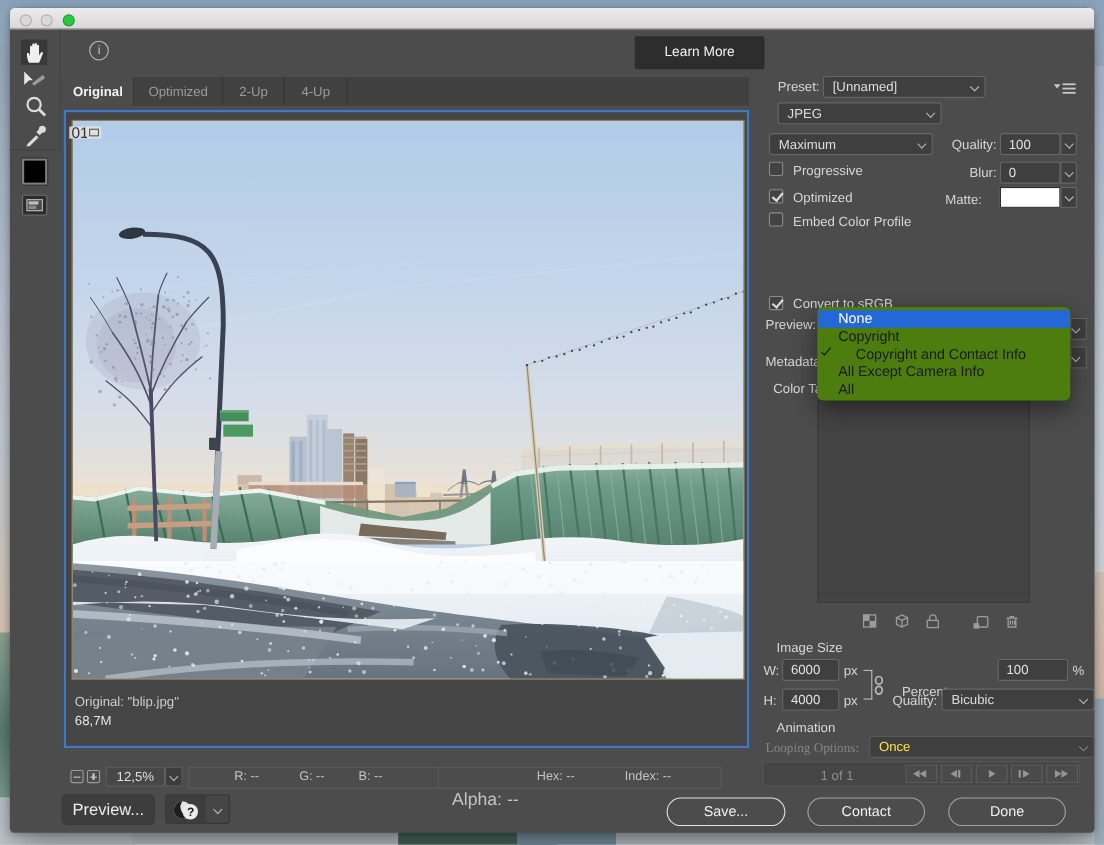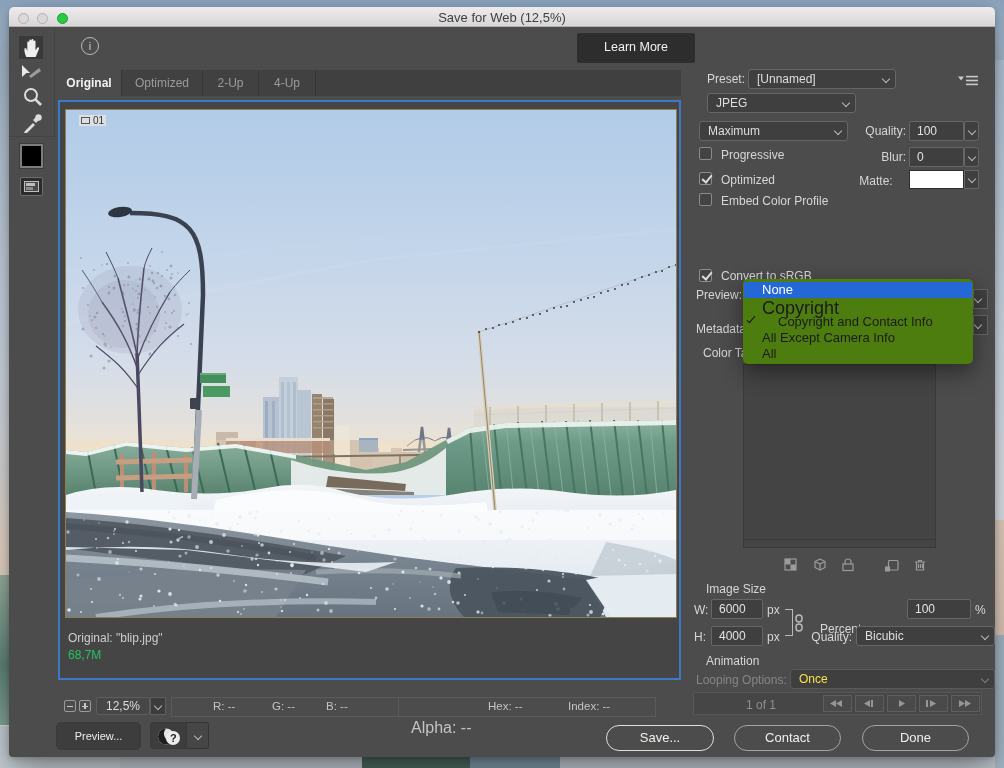--- a/index.html
+++ b/index.html
@@ -47,21 +47,20 @@
   <div class="abs" style="left:470px; top:756px; width:90px; height:12px; background:#7d99a8;"></div>
   <div class="abs" style="left:995px; top:520px; width:9px; height:115px; background:linear-gradient(180deg,#ead8c8,#e3cdbd);"></div>
   <div class="abs" style="left:995px; top:635px; width:9px; height:133px; background:#a9bccb;"></div>
   <div class="abs" style="left:995px; top:60px; width:9px; height:460px; background:linear-gradient(180deg,#b6c9dc,#d8e2ec 60%,#e6ebf0);"></div>
 </div>
 <div id="win">
   <div id="titlebar">
     <div class="tl" style="left:8.5px; background:#dad8d8; border:1px solid #b2b0b0;"></div>
     <div class="tl" style="left:28px; background:#dad8d8; border:1px solid #b2b0b0;"></div>
     <div class="tl" style="left:47.5px; background:#27ca40; border:1px solid #1f9e31;"></div>
-    <div class="title">Save for Web (12,5%)</div>
   </div>
 
   <div class="abs" style="left:10px; top:29px; width:24px; height:23px; background:#393939;">
     <svg width="25" height="25" viewBox="0 0 25 25">
       <path d="M7.3 21 C5.9 18 5 14.5 5.6 12.2 L7.2 12.2 8.3 15.2 8.3 6.6 C8.3 5.2 10.2 5.2 10.2 6.6 L10.3 4.6 C10.4 3.2 12.3 3.3 12.3 4.7 L12.5 4 C12.7 2.7 14.5 2.8 14.5 4.2 L14.6 5.3 C14.9 4.2 16.5 4.4 16.5 5.6 L16.5 14.5 18.2 11.8 C19 10.6 20.5 11.4 20 12.7 L17.3 19.5 16.5 21 Z" fill="#efefef"></path>
     </svg>
   </div>
   <div class="abs" style="left:72px; top:30px; width:18px; height:18px; border:1.5px solid #b9b9b9; border-radius:50%; color:#c9c9c9; font-size:11px; text-align:center; line-height:16px;">i</div>
   <div class="abs" style="left:568px; top:26px; width:118px; height:30px; background:#2d2d2d; border-radius:2px; color:#f2f2f2; font-size:12.5px; text-align:center; line-height:29px;">Learn More</div>
 
@@ -679,26 +678,26 @@
           <circle cx="583" cy="165" r="1.0"></circle>
           <circle cx="590" cy="162" r="1.0"></circle>
           <circle cx="596" cy="161" r="1.0"></circle>
           <circle cx="603" cy="157" r="1.0"></circle>
           <circle cx="610" cy="155" r="1.0"></circle>
         </g>
 
 <path d="M0 440 Q80 432 160 444 Q240 456 330 452 L300 462 120 440 0 437 Z" fill="#e9eff4" opacity="0.9"></path>
 </svg></div>
 
-  <div class="abs" style="left:54px; top:108px; height:11px; background:rgba(225,225,225,.9); color:#333; font-size:10px; line-height:11px; padding:0 2px;margin-left:28px;">01</div>
+  <div class="abs" style="left:54px; top:108px; height:11px; background:rgba(225,225,225,.9); color:#333; font-size:14px; line-height:11px; padding:0 2px;">01</div>
   <div class="abs" style="left:70px; top:108px; width:13px; height:11px; background:rgba(225,225,225,.9);">
     <div style="position:absolute; left:2px; top:2px; width:9px; height:7px; border:1px solid #555;"></div>
   </div>
   <div class="lbl" style="left:59px; top:624px; font-size:12px; color:#cdcdcd;">Original: "blip.jpg"</div>
-  <div class="lbl" style="left:59px; top:641px; font-size:12px; color:#22c55e;">68,7M</div>
+  <div class="lbl" style="left:59px; top:641px; font-size:12px; color:#e5e5e5;">68,7M</div>
 
   <div class="abs" style="left:55px; top:693px; width:12px; height:12px; border:1px solid #9a9a9a; border-radius:2px;">
     <div style="position:absolute; left:2px; top:4.5px; width:6px; height:1.2px; background:#c9c9c9;"></div>
   </div>
   <div class="abs" style="left:70px; top:693px; width:12px; height:12px; border:1px solid #9a9a9a; border-radius:2px;">
     <div style="position:absolute; left:2px; top:4.5px; width:6px; height:1.2px; background:#c9c9c9;"></div>
     <div style="position:absolute; left:4.4px; top:2px; width:1.2px; height:6px; background:#c9c9c9;"></div>
   </div>
   <div class="dd" style="left:87px; top:690px; width:54px; height:18px; line-height:16px; background:#474747; border-color:#5e5e5e; text-align:center; padding-left:0;">12,5%</div>
   <div class="abs" style="left:141px; top:690px; width:16px; height:18px; background:#3c3c3c; border:1px solid #5e5e5e;">
@@ -706,21 +705,21 @@
     </div>
   <div class="abs" style="left:162px; top:690px; width:485px; height:20px; border:1px solid #5a5a5a;"></div>
   <div class="lbl" style="left:204px; top:693px; font-size:11.5px; color:#c3c3c3;">R: --</div>
   <div class="lbl" style="left:263px; top:693px; font-size:11.5px; color:#c3c3c3;">G: --</div>
   <div class="lbl" style="left:317px; top:693px; font-size:11.5px; color:#c3c3c3;">B: --</div>
   <div class="abs" style="left:389px; top:690px; width:1px; height:20px; background:#5a5a5a;"></div>
   <div class="lbl" style="left:402px; top:712px; font-size:16px; color:#c3c3c3;">Alpha: --</div>
   <div class="lbl" style="left:479px; top:693px; font-size:11.5px; color:#c3c3c3;">Hex: --</div>
   <div class="lbl" style="left:559px; top:693px; font-size:11.5px; color:#c3c3c3;">Index: --</div>
 
-  <div class="btn" style="left:47px; top:715px; width:85px; height:28px; line-height:27px; font-size:11px; background:#3d3d3d;">Preview...</div>
+  <div class="btn" style="left:47px; top:715px; width:85px; height:28px; line-height:27px; font-size:15px; background:#3d3d3d;">Preview...</div>
   <div class="btn" style="left:141px; top:715px; width:37px; height:27px; background:#3d3d3d; border-radius:3px 0 0 3px;">
     <svg width="30" height="19" viewBox="0 0 30 19" style="margin-top:4px;">
       <circle cx="12" cy="9.5" r="8" fill="#e4e4e4"></circle>
       <path d="M12 1.5 A8 8 0 0 0 12 17.5 8 8 0 0 0 18 14.7 A8 8 0 0 1 12 1.5 Z" fill="#1e1e1e"></path>
       <circle cx="19" cy="11" r="7" fill="#ececec"></circle>
       <text x="16" y="15" font-size="11" font-weight="bold" fill="#222" font-family="Liberation Sans">?</text>
     </svg>
   </div>
   <div class="abs" style="left:178px; top:715px; width:22px; height:27px; border:1px solid #343434; border-left:none; border-radius:0 3px 3px 0; background:#464646;">
       <span class="chev" style="right:7px; top:10px;"></span>
@@ -803,21 +802,21 @@
   <div class="lbl" style="left:758px; top:623px;">px</div>
 
   <div class="abs" style="left:776px; top:602px; width:8px; height:27px; border-right:1.5px solid #b9b9b9; border-top:1.5px solid #b9b9b9; border-bottom:1.5px solid #b9b9b9;"></div>
   <svg class="abs" style="left:785px; top:607px;" width="10" height="18" viewBox="0 0 10 18">
     <rect x="2" y="1" width="6" height="7" rx="3" fill="none" stroke="#b9b9b9" stroke-width="1.5"></rect>
     <rect x="2" y="10" width="6" height="7" rx="3" fill="none" stroke="#b9b9b9" stroke-width="1.5"></rect>
   </svg>
   <div class="lbl" style="left:793px; top:623px; width:50px; text-align:right;">Quality:</div>
   <div class="dd" style="left:847px; top:619px; width:139px;">Bicubic<span class="chev"></span></div>
   <div class="lbl" style="left:697px; top:647px;">Animation</div>
-  <div class="lbl" style="left:687px; top:666px; color:#868686;">Looping Options:</div>
+  <div class="lbl" style="left:687px; top:666px; color:#868686;font-family:Liberation Serif, serif;">Looping Options:</div>
   <div class="dd" style="left:781px; top:662px; width:205px; color:#fde047; border-color:#5a5a5a;">Once<span class="chev" style="border-color:#7d7d7d;"></span></div>
 
   <div class="abs" style="left:684px; top:685px; width:289px; height:23px; background:#464646; border:1px solid #575757;"></div>
   <div class="lbl" style="left:737px; top:691px; color:#8f8f8f;">1 of 1</div>
   <svg class="abs" style="left:814px; top:688px;" width="166" height="17" viewBox="0 0 166 17">
     <g>
       <rect x="0.5" y="0.5" width="28" height="16" fill="#4a4a4a" stroke="#5e5e5e"></rect>
       <rect x="32.5" y="0.5" width="28" height="16" fill="#4a4a4a" stroke="#5e5e5e"></rect>
       <rect x="64.5" y="0.5" width="28" height="16" fill="#4a4a4a" stroke="#5e5e5e"></rect>
       <rect x="96.5" y="0.5" width="28" height="16" fill="#4a4a4a" stroke="#5e5e5e"></rect>
@@ -830,19 +829,19 @@
         <rect x="103" y="5" width="2" height="7"></rect>
           <path d="M107 5 L113 8.5 107 12 Z"></path>
         <path d="M136 5 L142 8.5 136 12 Z M142 5 L148 8.5 142 12 Z"></path>
       </g>
     </g>
   </svg>
 
   <div class="abs" style="left:734px; top:272px; width:230px; height:85px; background:#4d7c0f; border-radius:5px; box-shadow:0 8px 22px rgba(0,0,0,.45); z-index:40;">
     <div style="position:absolute; left:1px; top:3px; width:228px; height:16px; background:#2468d7;"></div>
     <div style="position:absolute; left:19px; top:3px; font-size:13px; color:#fff;">None</div>
-    <div style="position:absolute; left:19px; top:19px; font-size:18px; color:#1b1b1b;">Copyright</div>
+    <div style="position:absolute; left:19px; top:19px; font-size:13px; color:#1b1b1b;">Copyright</div>
     <div style="position:absolute; left:19px; top:35px; font-size:13px; color:#1b1b1b;margin-left:16px;">Copyright and Contact Info</div>
     <div style="position:absolute; left:6px; top:35px; width:4px; height:9px; border-right:1.6px solid #111; border-bottom:1.6px solid #111; transform:rotate(40deg);"></div>
     <div style="position:absolute; left:19px; top:51px; font-size:13px; color:#1b1b1b;">All Except Camera Info</div>
     <div style="position:absolute; left:19px; top:67px; font-size:13px; color:#1b1b1b;">All</div>
   </div>
 </div>
 
 </body></html>

